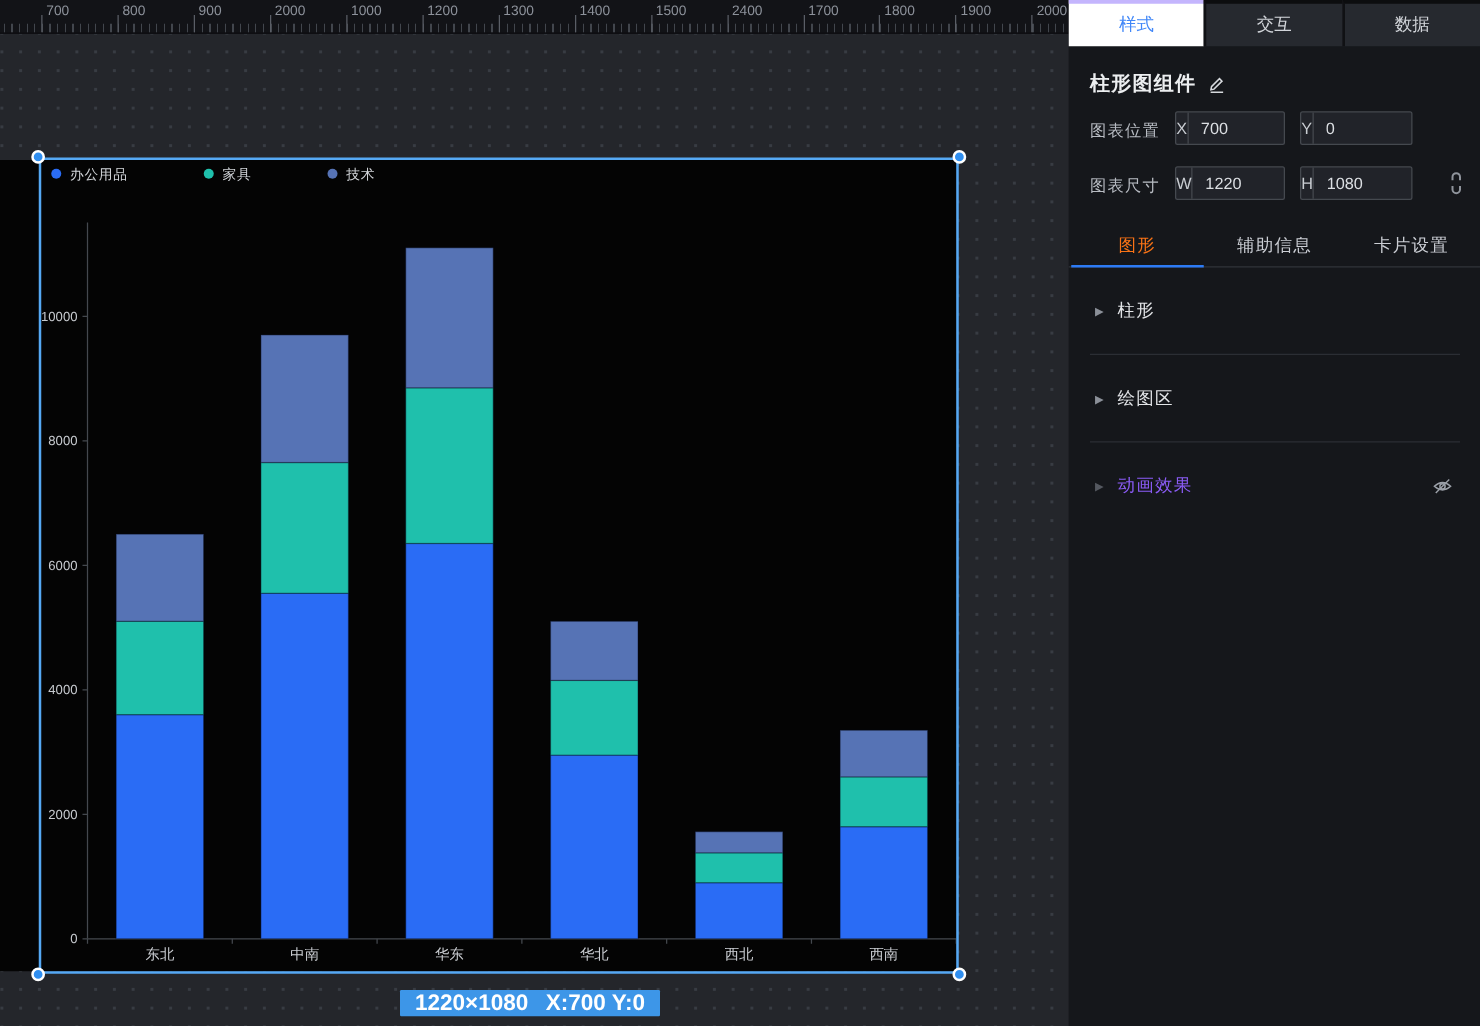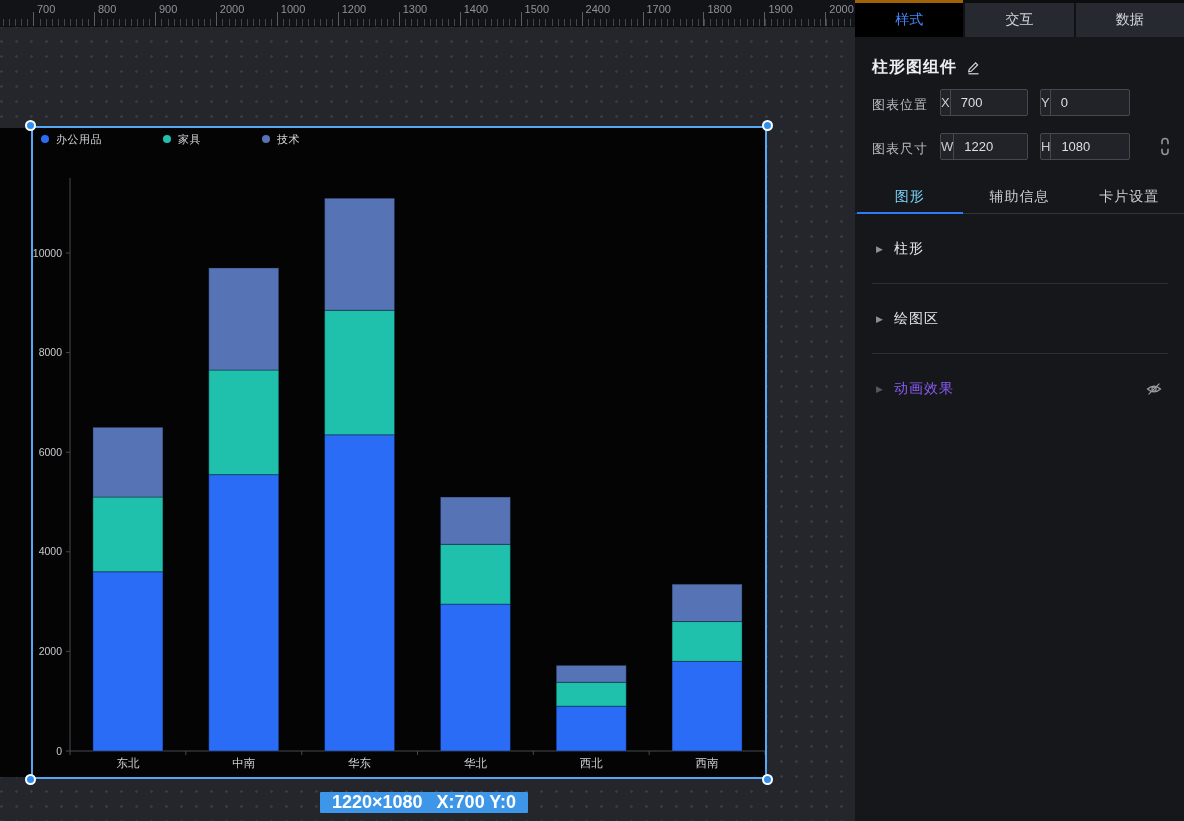--- a/index.html
+++ b/index.html
@@ -40,42 +40,42 @@
     background:#3d96e8; color:#ffffff; font-size:18px; font-weight:bold;
     display:flex; align-items:center; border-radius:1px; }
   .badge .sep { display:inline-block; width:14px; }
 
   
   .panel { position:absolute; left:855px; top:0; width:329px; height:821px; background:#15171b; }
   .tabbar { display:flex; height:37px; }
   .tabbar .tab { flex:1; display:flex; align-items:center; justify-content:center;
     font-size:14px; color:#d2d5da; background:#26292f; border-top:3px solid #0c0d0f; cursor:pointer; }
   .tabbar .tab + .tab { border-left:2px solid #101114; }
-  .tabbar .tab.active { background:#000000; border-top:3px solid #a16207; color:#4187f8; }
+  .tabbar .tab.active { background:#ffffff; border-top:3px solid #c4b5fd; color:#4187f8; }
 
   .title-row { display:flex; align-items:center; margin:20px 0 0 17px; }
   .title-row .t { font-size:16px; font-weight:bold; color:#eceef0; letter-spacing:1px; }
   .title-row svg { margin-left:9px; }
 
   .field-row { position:absolute; left:0; width:329px; height:28px; }
   .field-row .rlab { position:absolute; left:17px; top:7px; font-size:13px; color:#b7bbc2; letter-spacing:1px; }
   .ibox { position:absolute; top:0; height:27px; border:1px solid #45494f; background:#212329;
     border-radius:2px; display:flex; align-items:center; }
   .ibox .pre { width:29px; text-align:center; font-size:13px; color:#c9cdd2;
     border-right:1px solid #45494f; align-self:stretch; line-height:25px; }
   .ibox .val { flex:1; padding-left:10px; font-size:13px; color:#dcdfe3; background:transparent;
     border:none; outline:none; font-family:inherit; }
   .ibox1 { left:85px; width:88px; } .ibox2 { left:185px; width:90px; }
   .linkicon { position:absolute; left:303px; top:3px; }
 
   .subtabs { position:absolute; left:0; top:180px; width:329px; height:34px;
     display:flex; border-bottom:1px solid #31343a; }
   .subtabs .stab { flex:1; display:flex; align-items:center; justify-content:center;
     font-size:14px; color:#cbced4; letter-spacing:1px; cursor:pointer; position:relative; }
-  .subtabs .stab.active { color:#7dd3fc; }
+  .subtabs .stab.active { color:#f97316; }
   .subtabs .stab.active::after { content:""; position:absolute; left:2px; right:2px; bottom:-1px;
     height:2px; background:#2d7bf5; }
 
   .sections { position:absolute; left:0; top:214px; width:329px; }
   .sec { position:relative; height:69px; display:flex; align-items:center; }
   .sec .arrow { margin-left:21px; font-size:9px; color:#8b9099; }
   .sec .slab { margin-left:11px; font-size:14px; color:#e3e5e8; letter-spacing:1px; }
   .sec.disabled .arrow { color:#545860; }
   .sec.disabled .slab { color:#8b5cf6; }
   .sec .eye { position:absolute; right:22px; top:50%; transform:translateY(-50%); }

